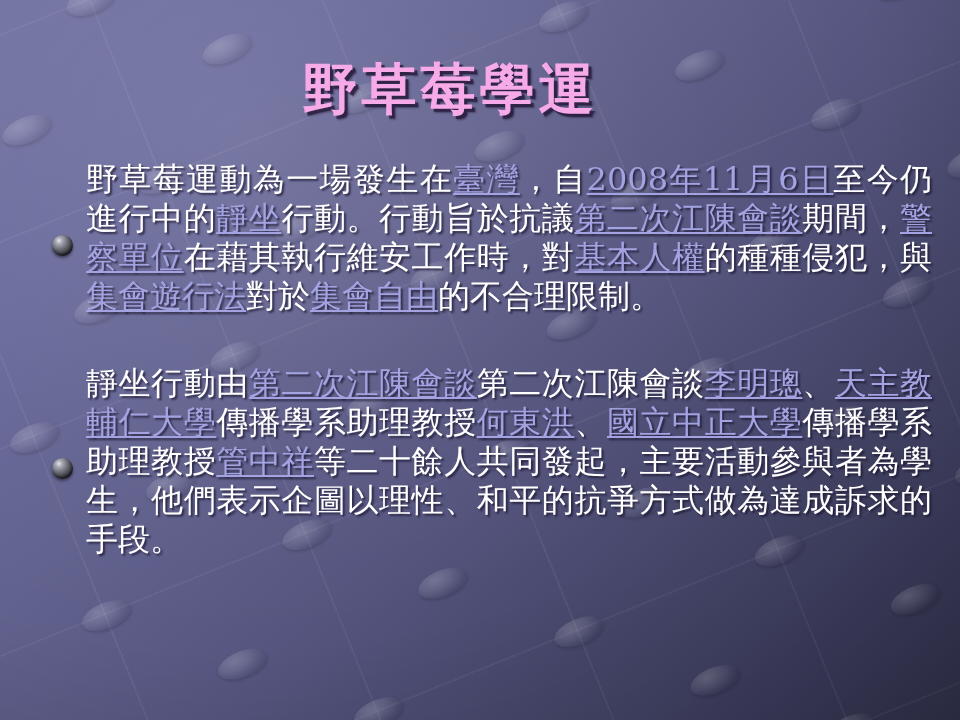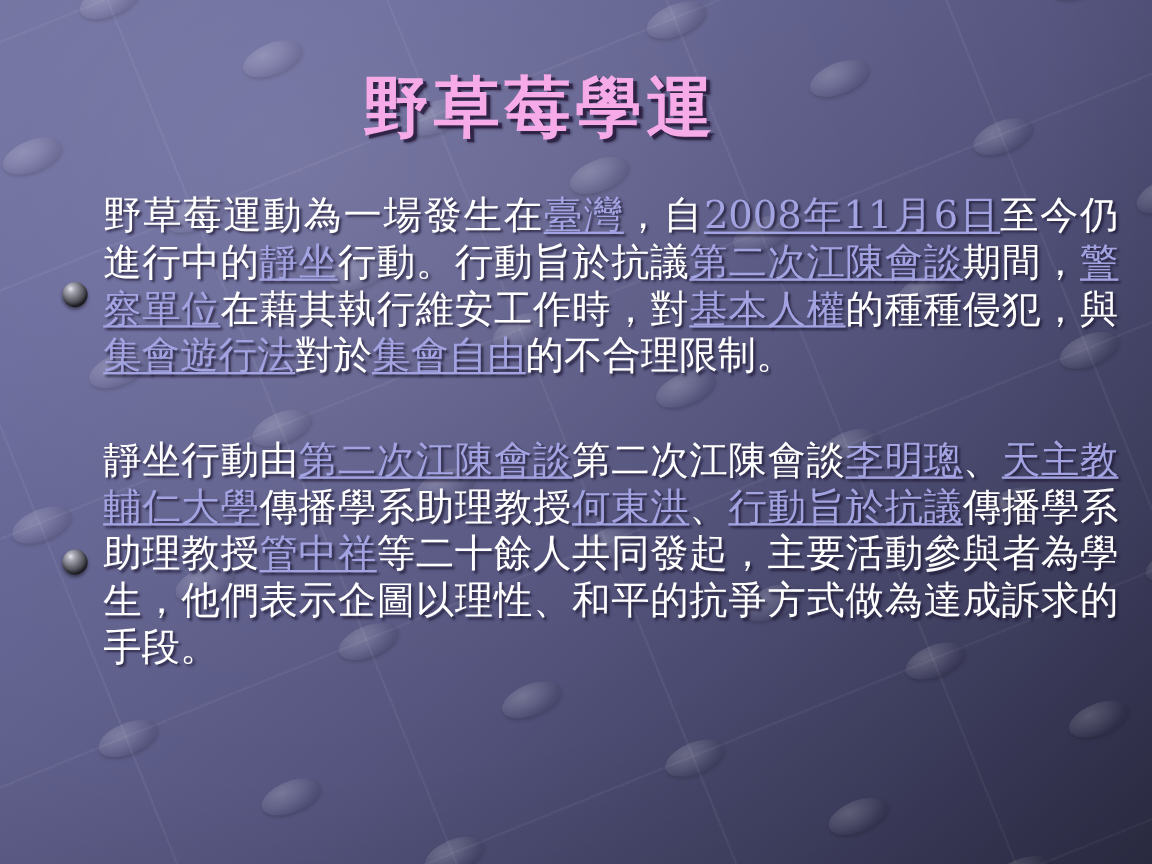--- a/index.html
+++ b/index.html
@@ -199,18 +199,18 @@
 
     <div class="body-block">
 
       <div class="bullet-row">
         <div class="bullet-dot"></div>
         <div class="para" id="para-0"><span>野草莓運動為一場發生在</span><span class="lnk">臺灣</span><span>，自</span><span class="lnk">2008年11月6日</span><span>至今仍進行中的</span><span class="lnk">靜坐</span><span>行動。行動旨於抗議</span><span class="lnk">第二次江陳會談</span><span>期間，</span><span class="lnk">警察單位</span><span>在藉其執行維安工作時，對</span><span class="lnk">基本人權</span><span>的種種侵犯，與</span><span class="lnk">集會遊行法</span><span>對於</span><span class="lnk">集會自由</span><span>的不合理限制。</span></div>
       </div>
 
       <div class="bullet-row">
         <div class="bullet-dot"></div>
-        <div class="para" id="para-1"><span>靜坐行動由</span><span class="lnk">第二次江陳會談</span><span>第二次江陳會談</span><span class="lnk">李明璁</span><span>、</span><span class="lnk">天主教輔仁大學</span><span>傳播學系助理教授</span><span class="lnk">何東洪</span><span>、</span><span class="lnk">行動旨於抗議</span><span>傳播學系助理教授</span><span class="lnk">管中祥</span><span>等二十餘人共同發起，主要活動參與者為學生，他們表示企圖以理性、和平的抗爭方式做為達成訴求的手段。</span></div>
+        <div class="para" id="para-1"><span>靜坐行動由</span><span class="lnk">第二次江陳會談</span><span>第二次江陳會談</span><span class="lnk">李明璁</span><span>、</span><span class="lnk">天主教輔仁大學</span><span>傳播學系助理教授</span><span class="lnk">何東洪</span><span>、</span><span class="lnk">國立中正大學</span><span>傳播學系助理教授</span><span class="lnk">管中祥</span><span>等二十餘人共同發起，主要活動參與者為學生，他們表示企圖以理性、和平的抗爭方式做為達成訴求的手段。</span></div>
       </div>
 
     </div>
   </div>
 </div>
 
 </body></html>

